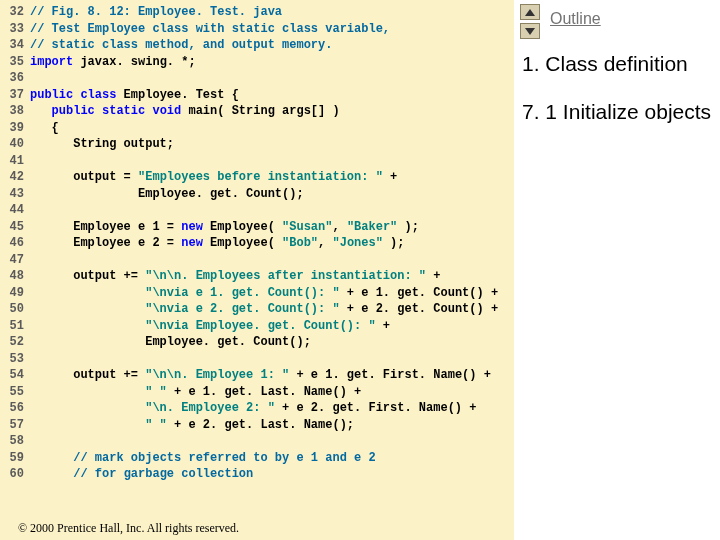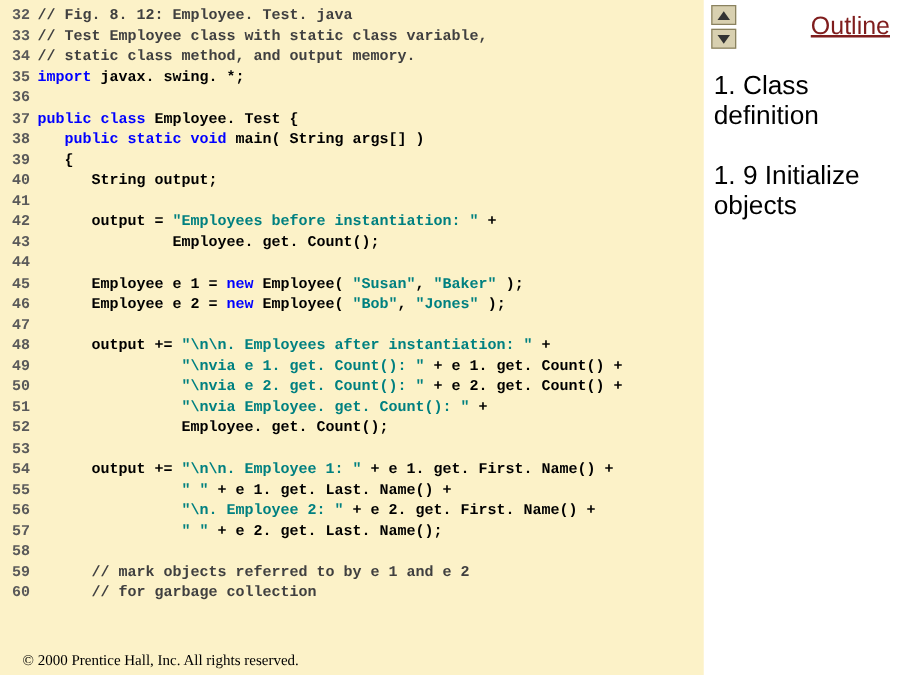--- a/index.html
+++ b/index.html
@@ -5,41 +5,41 @@
   * { margin: 0; padding: 0; box-sizing: border-box; }
   body {
     width: 720px;
     height: 540px;
     background: #fcf2c8;
     font-family: Arial, sans-serif;
     display: flex;
     overflow: hidden;
   }
   .code-pane {
-    width: 563px;
+    width: 514px;
     padding: 4px 0 0 0;
     font-family: "Courier New", monospace;
     font-size: 12px;
     font-weight: bold;
     line-height: 16.5px;
     position: relative;
   }
   .code-row {
     display: flex;
     white-space: pre;
   }
   .lineno {
     width: 24px;
     text-align: right;
     color: #5a5a5a;
     font-weight: bold;
     flex-shrink: 0;
     margin-right: 6px;
   }
-  .tok-comment { color: #404040; }
+  .tok-comment { color: #0369a1; }
   .tok-keyword { color: #0000ff; }
   .tok-string  { color: #008080; }
   .tok-plain   { color: #000000; }
   .copyright {
     position: absolute;
     bottom: 4px;
     left: 18px;
     font-family: "Times New Roman", serif;
     font-size: 12px;
     font-weight: normal;
@@ -72,24 +72,24 @@
     cursor: pointer;
   }
   .arrow-up, .arrow-down {
     width: 0; height: 0;
     border-left: 5px solid transparent;
     border-right: 5px solid transparent;
   }
   .arrow-up { border-bottom: 7px solid #333; }
   .arrow-down { border-top: 7px solid #333; }
   .outline-title {
-    text-align: right;
-    font-size: 20px;
+    text-align: left;
+    font-size: 16px;
     text-decoration: underline;
-    color: #7f1d1d;
+    color: #737373;
     margin-top: 4px;
     margin-left: 28px;
   }
   .outline-item {
     font-size: 21px;
     color: #000;
     margin-top: 24px;
   }
 </style>
 </head>
@@ -134,14 +134,14 @@
   <div class="arrow-btns">
     <div class="arrow-btn">
         <div class="arrow-up"></div>
       </div>
     <div class="arrow-btn">
         <div class="arrow-down"></div>
       </div>
   </div>
   <div class="outline-title">Outline</div>
   <div class="outline-item">1. Class definition</div>
-  <div class="outline-item">1. 9 Initialize objects</div>
+  <div class="outline-item">7. 1 Initialize objects</div>
 </div>
 
 </body></html>

